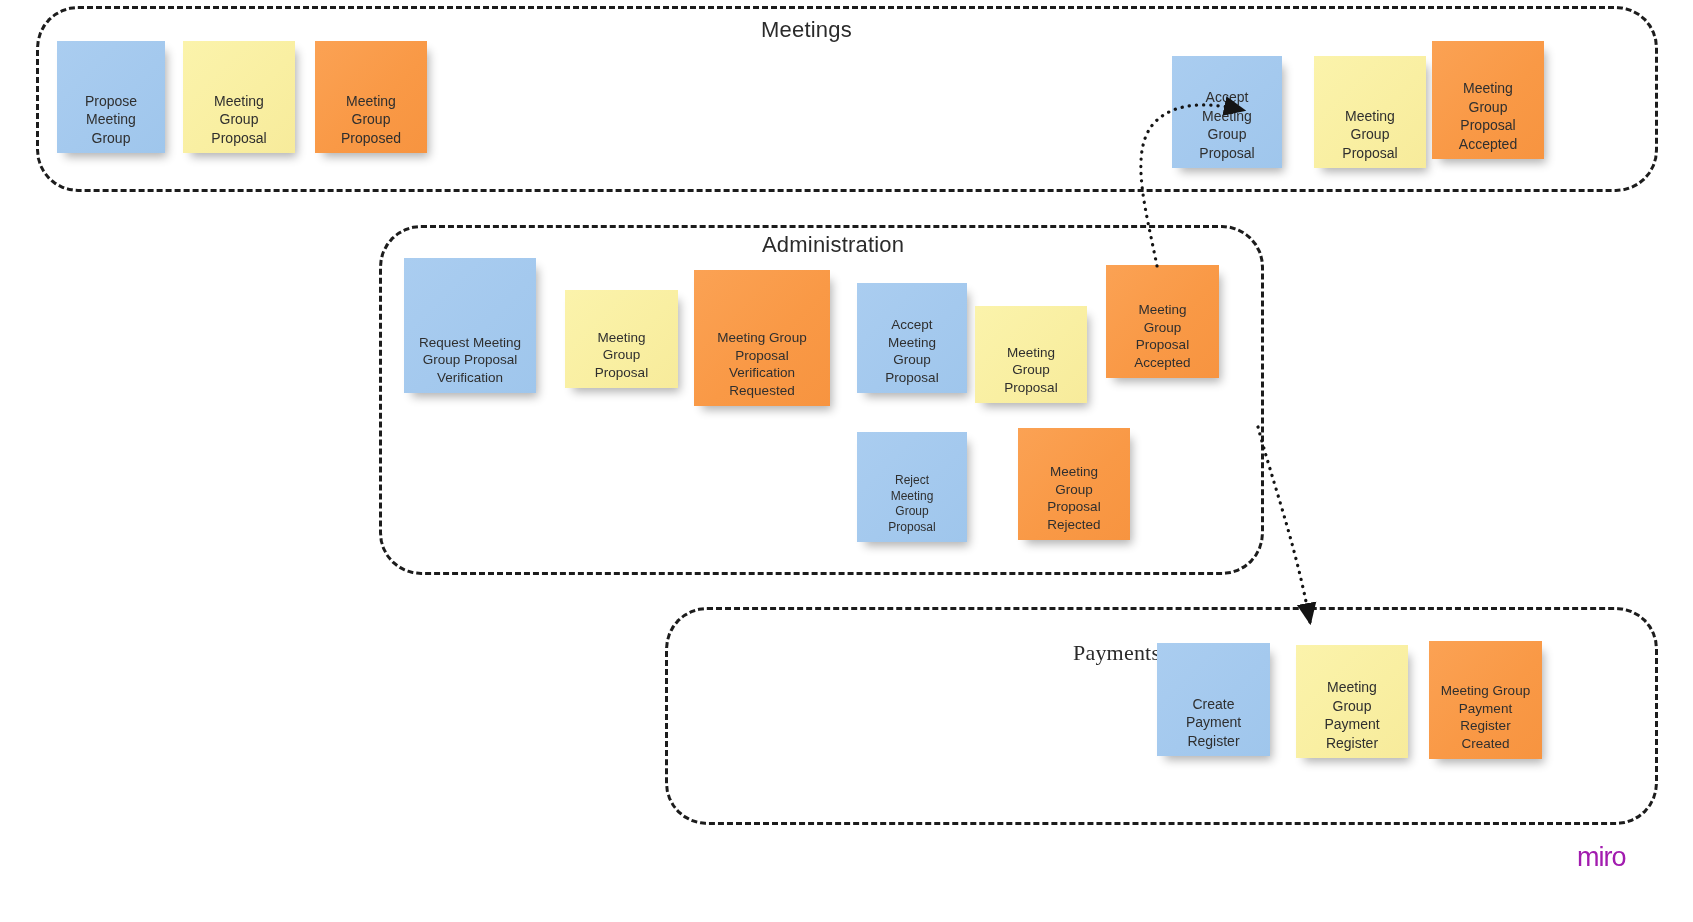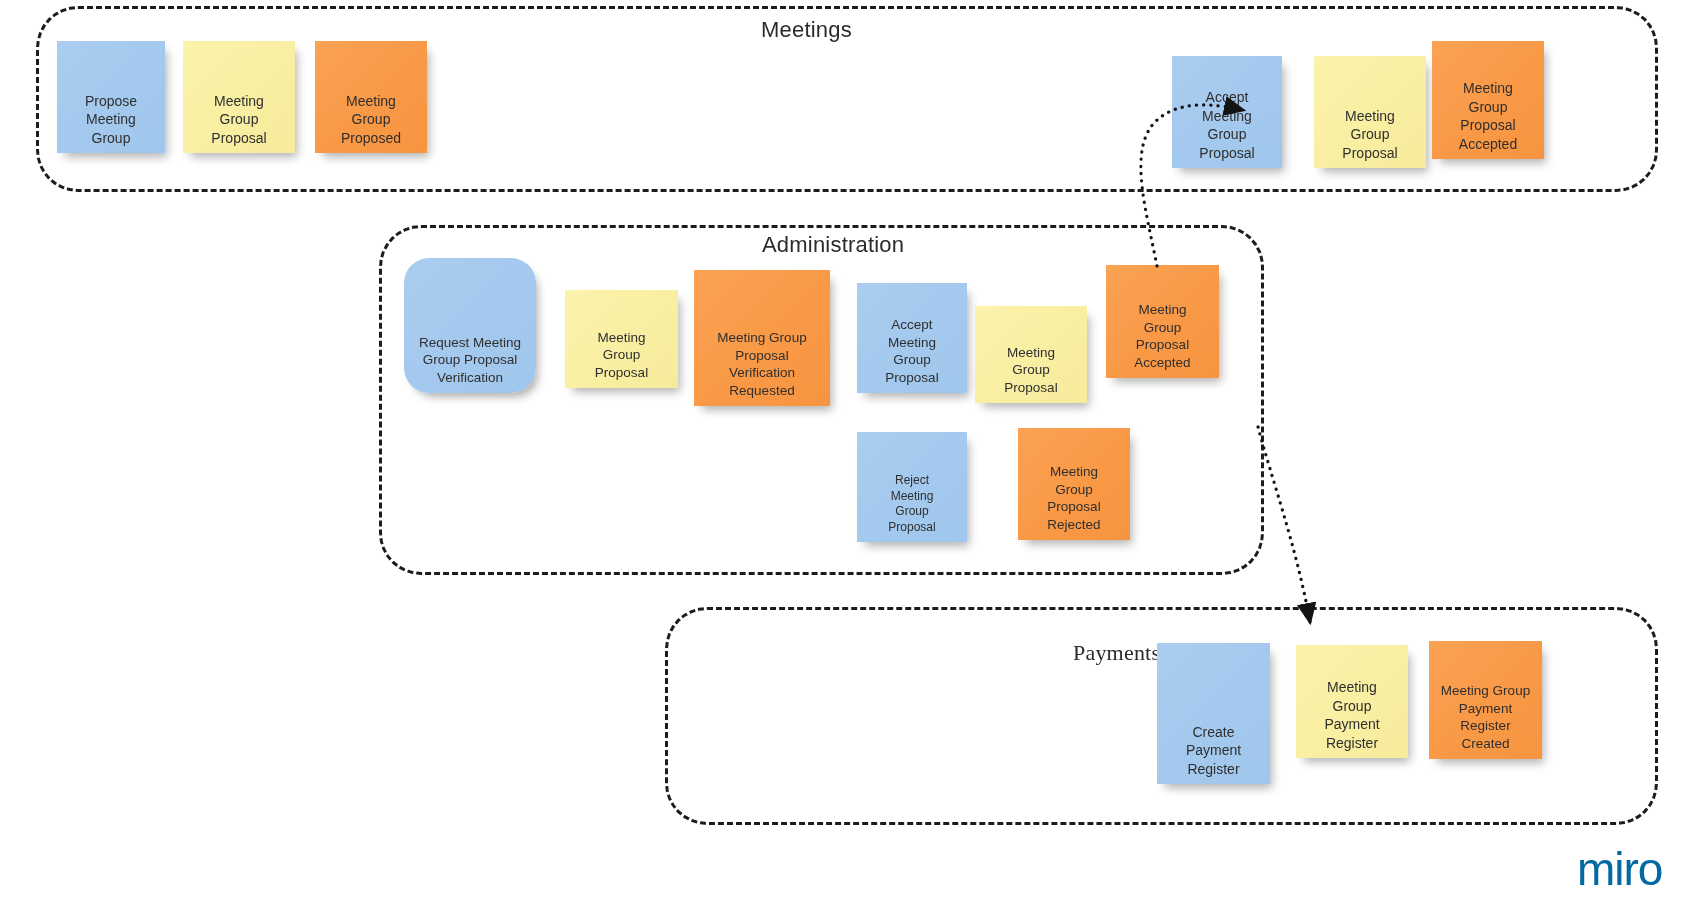--- a/index.html
+++ b/index.html
@@ -58,22 +58,22 @@
     position: absolute;
     left: 0; top: 0;
     width: 1693px;
     height: 922px;
     z-index: 6;
     pointer-events: none;
   }
   
   .watermark {
     position: absolute;
-    font-size: 46px;
-    color: #0369a1;
+    font-size: 27px;
+    color: #a21caf;
     font-weight: 400;
     letter-spacing: -1px;
     z-index: 2;
     user-select: none;
     text-align: center;
   }
 </style>
 </head>
 <body>
 
@@ -102,21 +102,21 @@
     <span>Meeting<br>Group<br>Proposal</span>
   </div>
 
   <div class="note orange" style="left:1432px; top:41px; width:112px; height:118px; font-size:14px;">
     <span>Meeting<br>Group<br>Proposal<br>Accepted</span>
   </div>
 
   <div class="lane" style="left:379px; top:225px; width:885px; height:350px;"></div>
   <div class="lane-title" style="left:762px; top:232px;">Administration</div>
 
-  <div class="note blue" style="left:404px; top:258px; width:132px; height:135px; font-size:13.5px;border-radius:25px;">
+  <div class="note blue" style="left:404px; top:258px; width:132px; height:135px; font-size:13.5px;">
     <span>Request Meeting<br>Group Proposal<br>Verification</span>
   </div>
 
   <div class="note yellow" style="left:565px; top:290px; width:113px; height:98px; font-size:13.5px;">
     <span>Meeting<br>Group<br>Proposal</span>
   </div>
 
   <div class="note orange" style="left:694px; top:270px; width:136px; height:136px; font-size:13.5px;">
     <span>Meeting Group<br>Proposal<br>Verification<br>Requested</span>
   </div>
@@ -137,21 +137,21 @@
     <span>Reject<br>Meeting<br>Group<br>Proposal</span>
   </div>
 
   <div class="note orange" style="left:1018px; top:428px; width:112px; height:112px; font-size:13.5px;">
     <span>Meeting<br>Group<br>Proposal<br>Rejected</span>
   </div>
 
   <div class="lane" style="left:665px; top:607px; width:993px; height:218px;"></div>
   <div class="lane-title" style="left:1073px; top:640px;font-family:Liberation Serif, serif;">Payments</div>
 
-  <div class="note blue" style="left:1157px; top:643px; width:113px; height:141px; font-size:14px;">
+  <div class="note blue" style="left:1157px; top:643px; width:113px; height:113px; font-size:14px;">
     <span>Create<br>Payment<br>Register</span>
   </div>
 
   <div class="note yellow" style="left:1296px; top:645px; width:112px; height:113px; font-size:14px;">
     <span>Meeting<br>Group<br>Payment<br>Register</span>
   </div>
 
   <div class="note orange" style="left:1429px; top:641px; width:113px; height:118px; font-size:13.5px;">
     <span>Meeting Group<br>Payment<br>Register<br>Created</span>
   </div>

